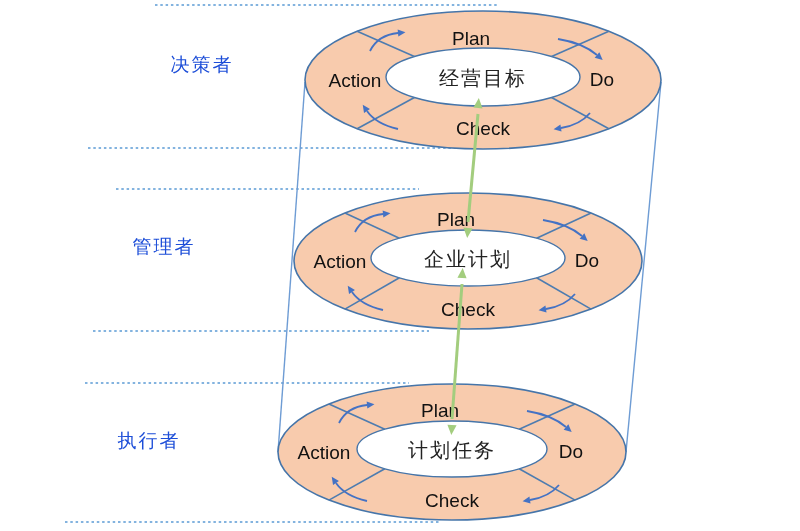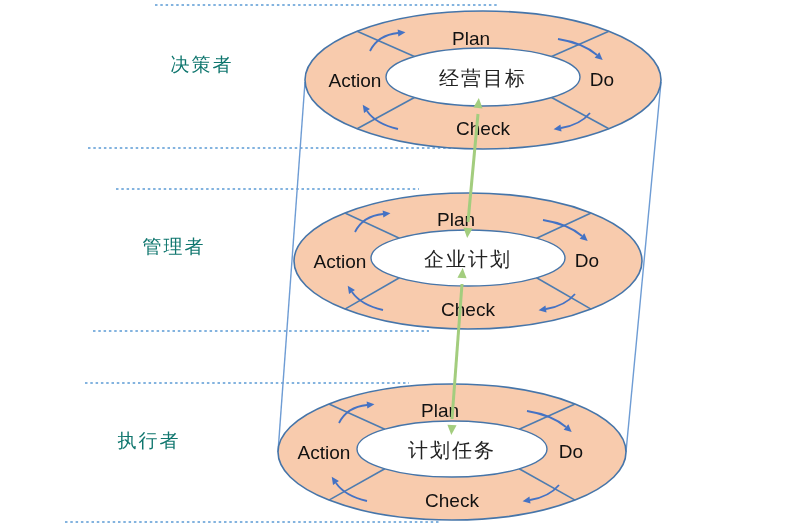--- a/index.html
+++ b/index.html
@@ -9,33 +9,33 @@
     background:#ffffff;
     overflow:hidden;
     font-family:"Liberation Sans","DejaVu Sans",sans-serif;
   }
   .role-label{
     position:absolute;
     transform:translate(-50%,-50%);
     font-family:"Liberation Serif","DejaVu Serif",serif;
     font-size:19px;
     letter-spacing:2px;
-    color:#0f766e;
+    color:#1d4ed8;
     white-space:nowrap;
   }
   svg{position:absolute;left:0;top:0;}
 </style>
 </head>
 <body>
 
 <div class="canvas">
 
   <div class="role-label" style="left:202px;top:65px">决策者</div>
 
-  <div class="role-label" style="left:174px;top:247px">管理者</div>
+  <div class="role-label" style="left:164px;top:247px">管理者</div>
 
   <div class="role-label" style="left:149px;top:441px">执行者</div>
 
   <svg id="diagram-svg" width="800" height="531" viewBox="0 0 800 531">
       <line x1="155" y1="5" x2="497" y2="5" stroke="#5B9BD5" stroke-width="1.6" stroke-dasharray="2.5 2.8"></line>
       <line x1="88" y1="148" x2="457" y2="148" stroke="#5B9BD5" stroke-width="1.6" stroke-dasharray="2.5 2.8"></line>
       <line x1="116" y1="189" x2="419" y2="189" stroke="#5B9BD5" stroke-width="1.6" stroke-dasharray="2.5 2.8"></line>
       <line x1="93" y1="331" x2="429" y2="331" stroke="#5B9BD5" stroke-width="1.6" stroke-dasharray="2.5 2.8"></line>
       <line x1="85" y1="383" x2="409" y2="383" stroke="#5B9BD5" stroke-width="1.6" stroke-dasharray="2.5 2.8"></line>
       <line x1="65" y1="522" x2="440" y2="522" stroke="#5B9BD5" stroke-width="1.6" stroke-dasharray="2.5 2.8"></line>

